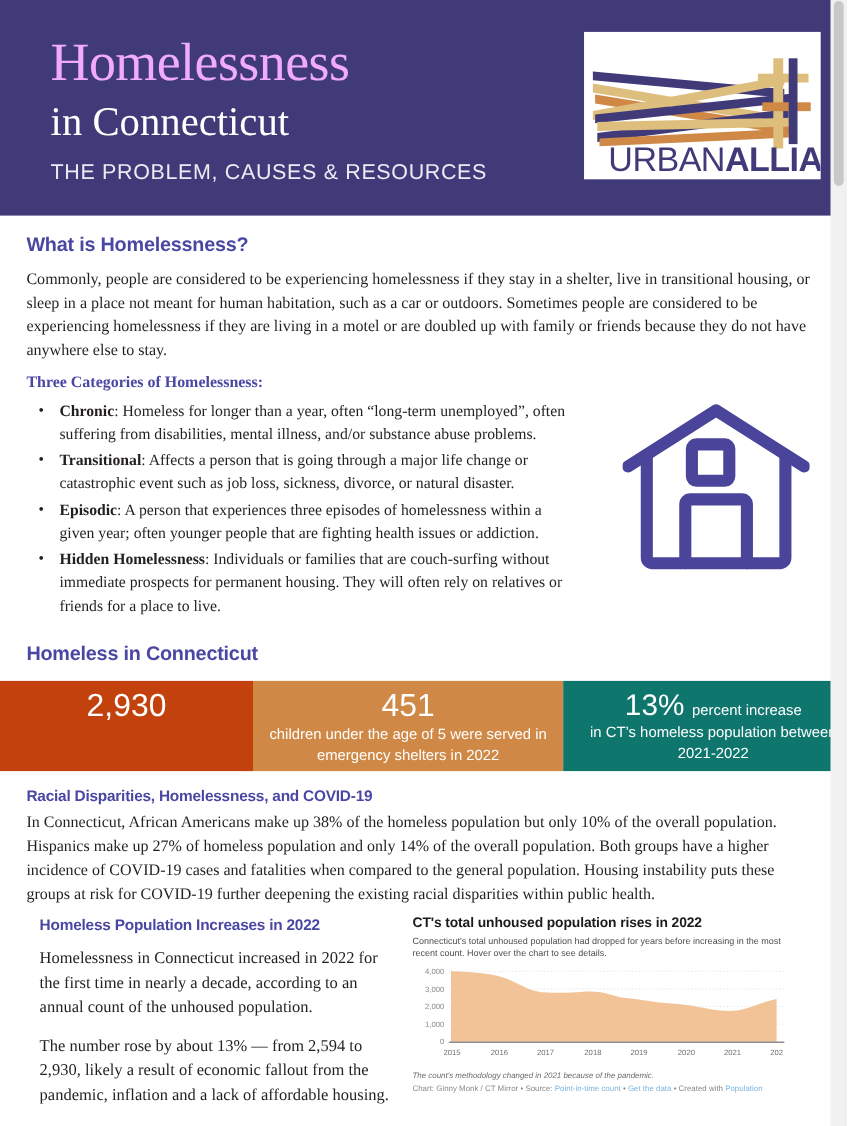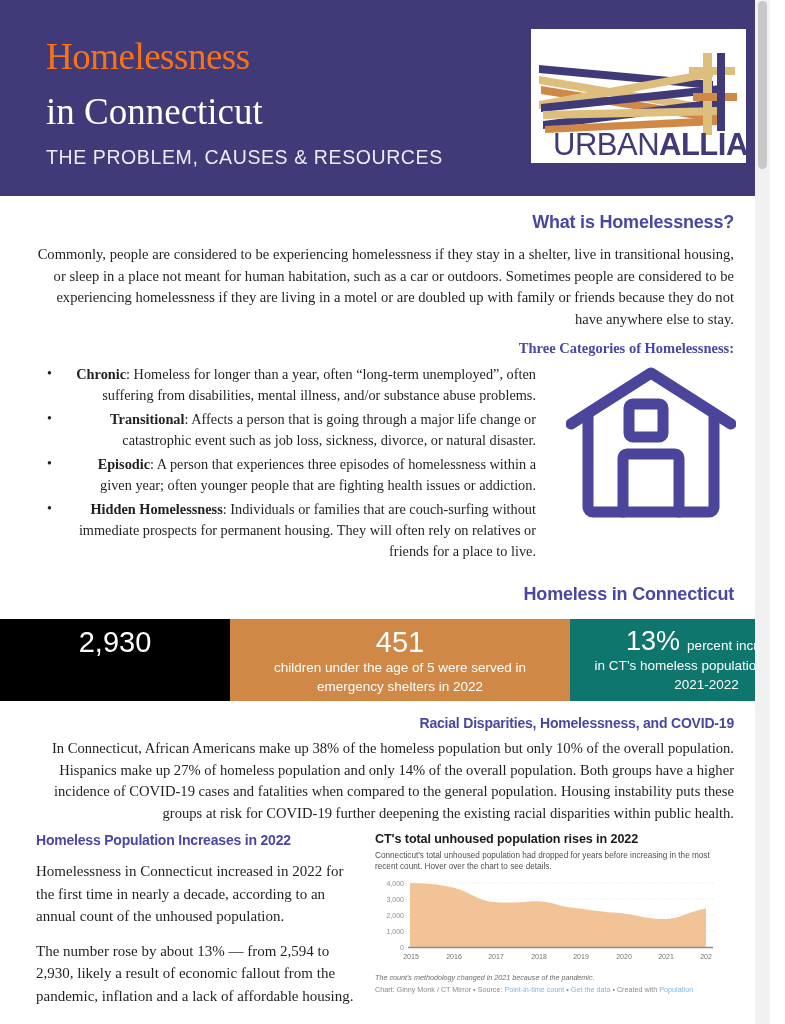--- a/index.html
+++ b/index.html
@@ -16,22 +16,22 @@
 
   
   .header {
     background:#403a78;
     height:196px;
     padding:26px 0 0 46px;
     position:relative;
   }
   .title-main {
     font-family:"Liberation Serif", serif;
-    color:#f97316;
-    font-size:37px;
+    color:#f0abfc;
+    font-size:49px;
     line-height:62px;
     font-weight:400;
     letter-spacing:-0.5px;
   }
   .title-sub {
     font-family:"Liberation Serif", serif;
     color:#ffffff;
     font-size:37px;
     line-height:44px;
     font-weight:400;
@@ -50,21 +50,21 @@
   .logo {
     position:absolute;
     left:531px; top:29px;
     width:215px; height:134px;
     background:#ffffff;
     overflow:hidden;
   }
   .logo svg { display:block; }
 
   
-  .sec { padding:0 36px;text-align:right; }
+  .sec { padding:0 24px; }
   h2.heading {
     font-family:"Liberation Sans", sans-serif;
     color:#4a47a3;
     font-weight:bold;
     font-size:18px;
     letter-spacing:-0.2px;
   }
   h3.subheading {
     font-family:"Liberation Serif", serif;
     color:#4a47a3;
@@ -116,22 +116,22 @@
   .stat {
     flex:0 0 auto;
     color:#ffffff;
     font-family:"Liberation Sans", sans-serif;
     text-align:center;
     padding:7px 10px 0 10px;
     display:flex;
     flex-direction:column;
     justify-content:flex-start;
   }
-  .stat.navy   { background:#000000; width:230px; }
-  .stat.orange { background:#cf8846; width:340px; }
+  .stat.navy   { background:#c2410c; width:230px; }
+  .stat.orange { background:#cf8846; width:282px; }
   .stat.tan    { background:#0f766e; width:273px; }
   .stat .big {
     font-size:29px;
     line-height:32px;
     font-weight:400;
   }
   .stat .lbl {
     font-size:13.5px;
     line-height:19px;
     font-weight:400;

